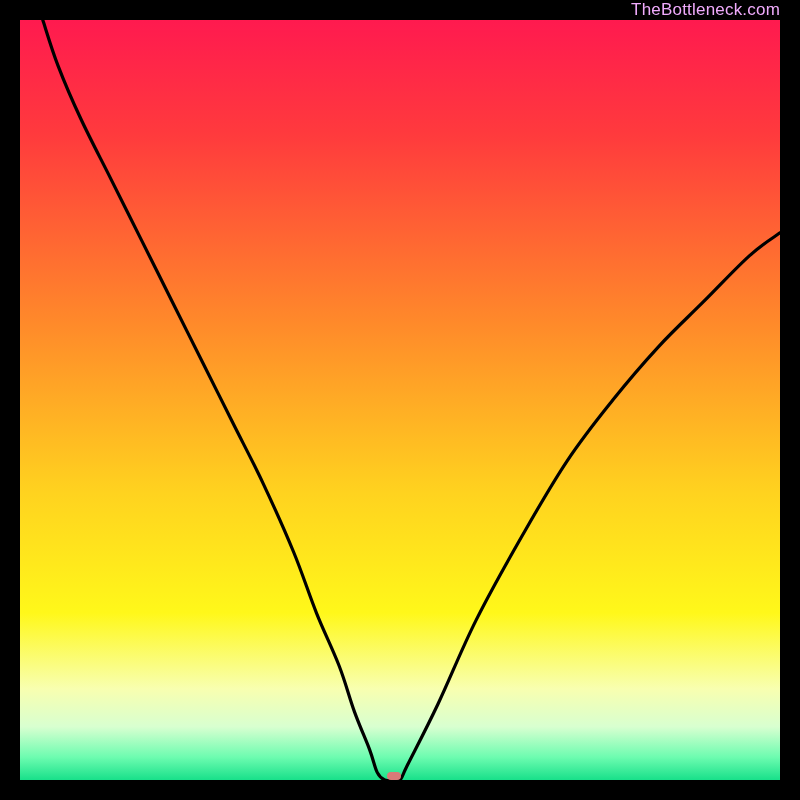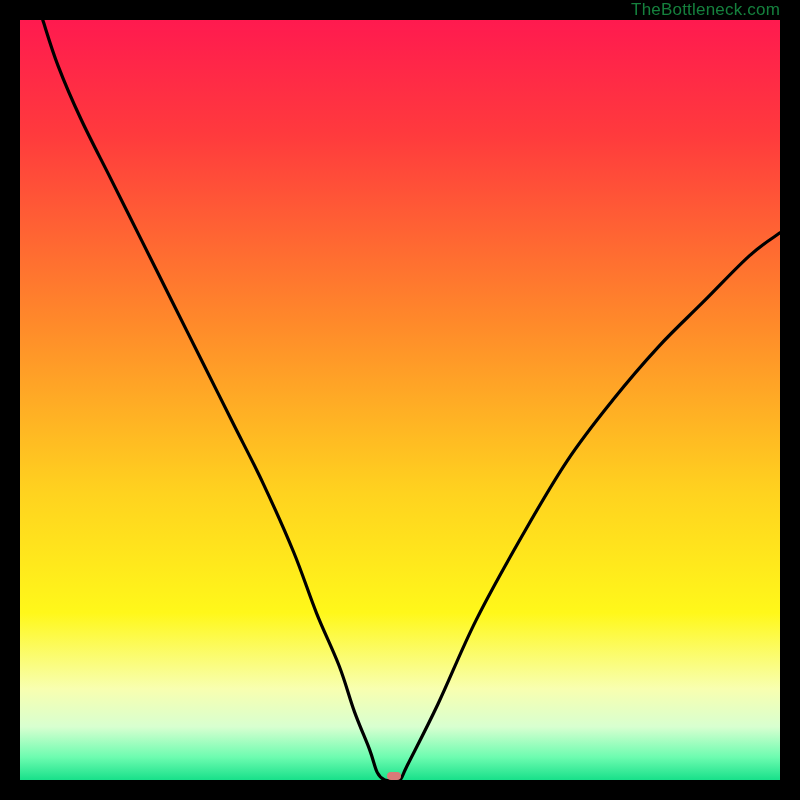--- a/index.html
+++ b/index.html
@@ -27,21 +27,21 @@
     
   }
   .attribution {
     position: absolute;
     top: 0px;
     right: 20px;
     height: 20px;
     line-height: 20px;
     font-family: Arial, Helvetica, sans-serif;
     font-size: 17px;
-    color: #15803d;
+    color: #f0abfc;
     letter-spacing: 0.2px;
   }
   svg.curve {
     position: absolute;
     left: 20px;
     top: 20px;
     width: 760px;
     height: 760px;
     overflow: visible;
   }

